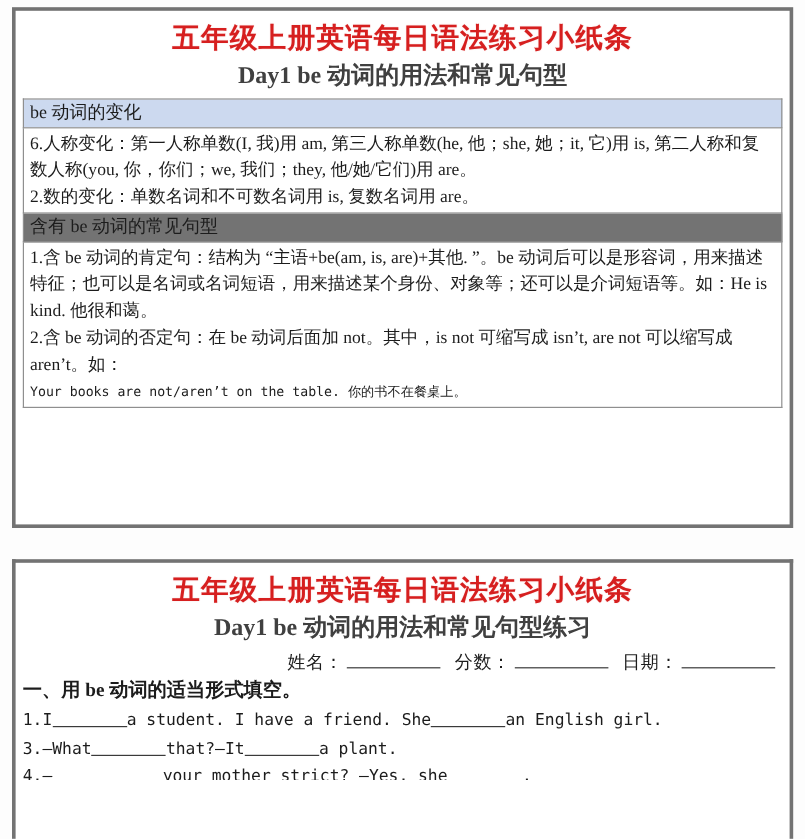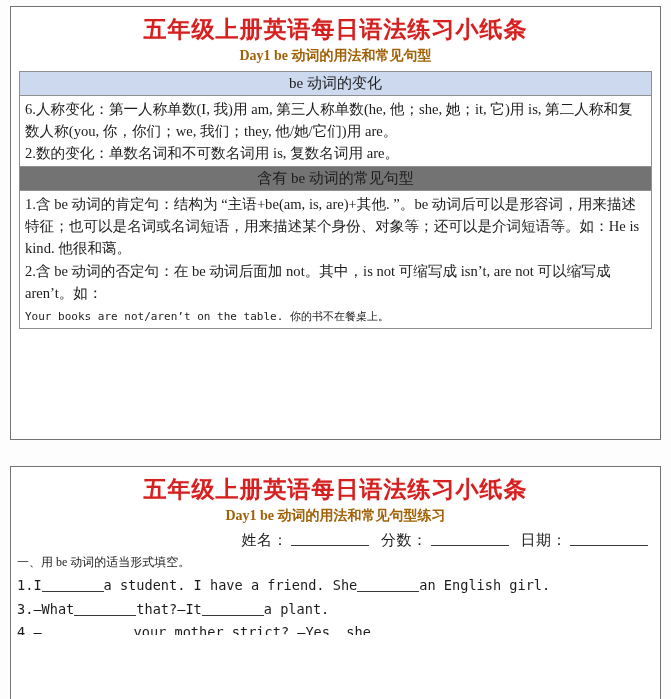--- a/index.html
+++ b/index.html
@@ -21,58 +21,58 @@
     position: relative;
     background: #fdfdfd;
     box-sizing: border-box;
   }
 
   .card {
     position: absolute;
     left: 10px;
     width: 651px;
     background: #ffffff;
-    border: 1px solid #737373;
+    border: 3px solid #737373;
     box-sizing: border-box;
     overflow: hidden;
   }
   .card-top { top: 6px; height: 434px; }
   .card-bottom { top: 466px; height: 233px; border-bottom: none; }
 
   .title-red {
     text-align: center;
     color: #d61f1f;
     font-weight: bold;
     font-size: 23px;
     letter-spacing: 1px;
     margin: 7px 0 2px 0;
     font-family: "Liberation Serif", "DejaVu Serif", serif;
     text-shadow: 0 0 1px rgba(214,31,31,0.25);
   }
   .title-sub {
     text-align: center;
-    color: #a16207;
+    color: #404040;
     font-weight: bold;
-    font-size: 14px;
+    font-size: 20px;
     margin: 0 0 6px 0;
   }
 
   table.grammar {
     border-collapse: collapse;
     width: 633px;
     margin: 0 auto;
     table-layout: fixed;
   }
   table.grammar td {
     border: 1px solid #8f8f8f;
     padding: 2px 5px;
     vertical-align: top;
   }
   td.hdr {
-    text-align: center;
+    text-align: left;
     font-size: 15px;
     font-weight: normal;
     padding: 3px 4px;
     line-height: 1.25;
   }
   td.hdr-blue { background: #ccd9ef; }
   td.hdr-green { background: #737373; }
 
   td.body-cell {
     font-size: 14.6px;
@@ -92,22 +92,22 @@
   }
   .blank-s {
     display: inline-block;
     width: 78px;
     border-bottom: 1.4px solid #3a3a3a;
     height: 0.95em;
     vertical-align: -1px;
     margin: 0 12px 0 3px;
   }
   .section-head {
-    font-size: 12px;
-    font-weight: normal;
+    font-size: 16px;
+    font-weight: bold;
     padding-left: 6px;
     margin: 2px 0 3px 0;
   }
   .q-line {
     font-family: "DejaVu Sans Mono", "Liberation Mono", monospace;
     font-size: 13.6px;
     padding-left: 6px;
     line-height: 1.72;
     white-space: nowrap;
   }

